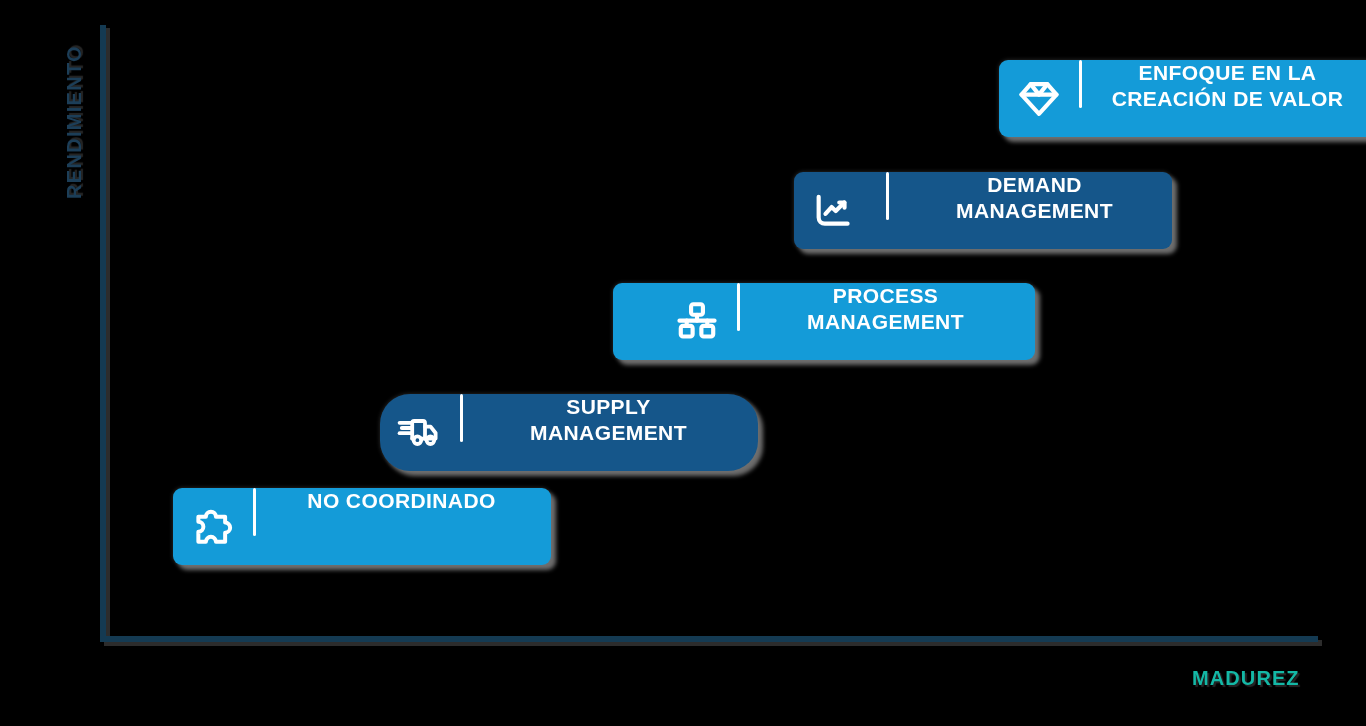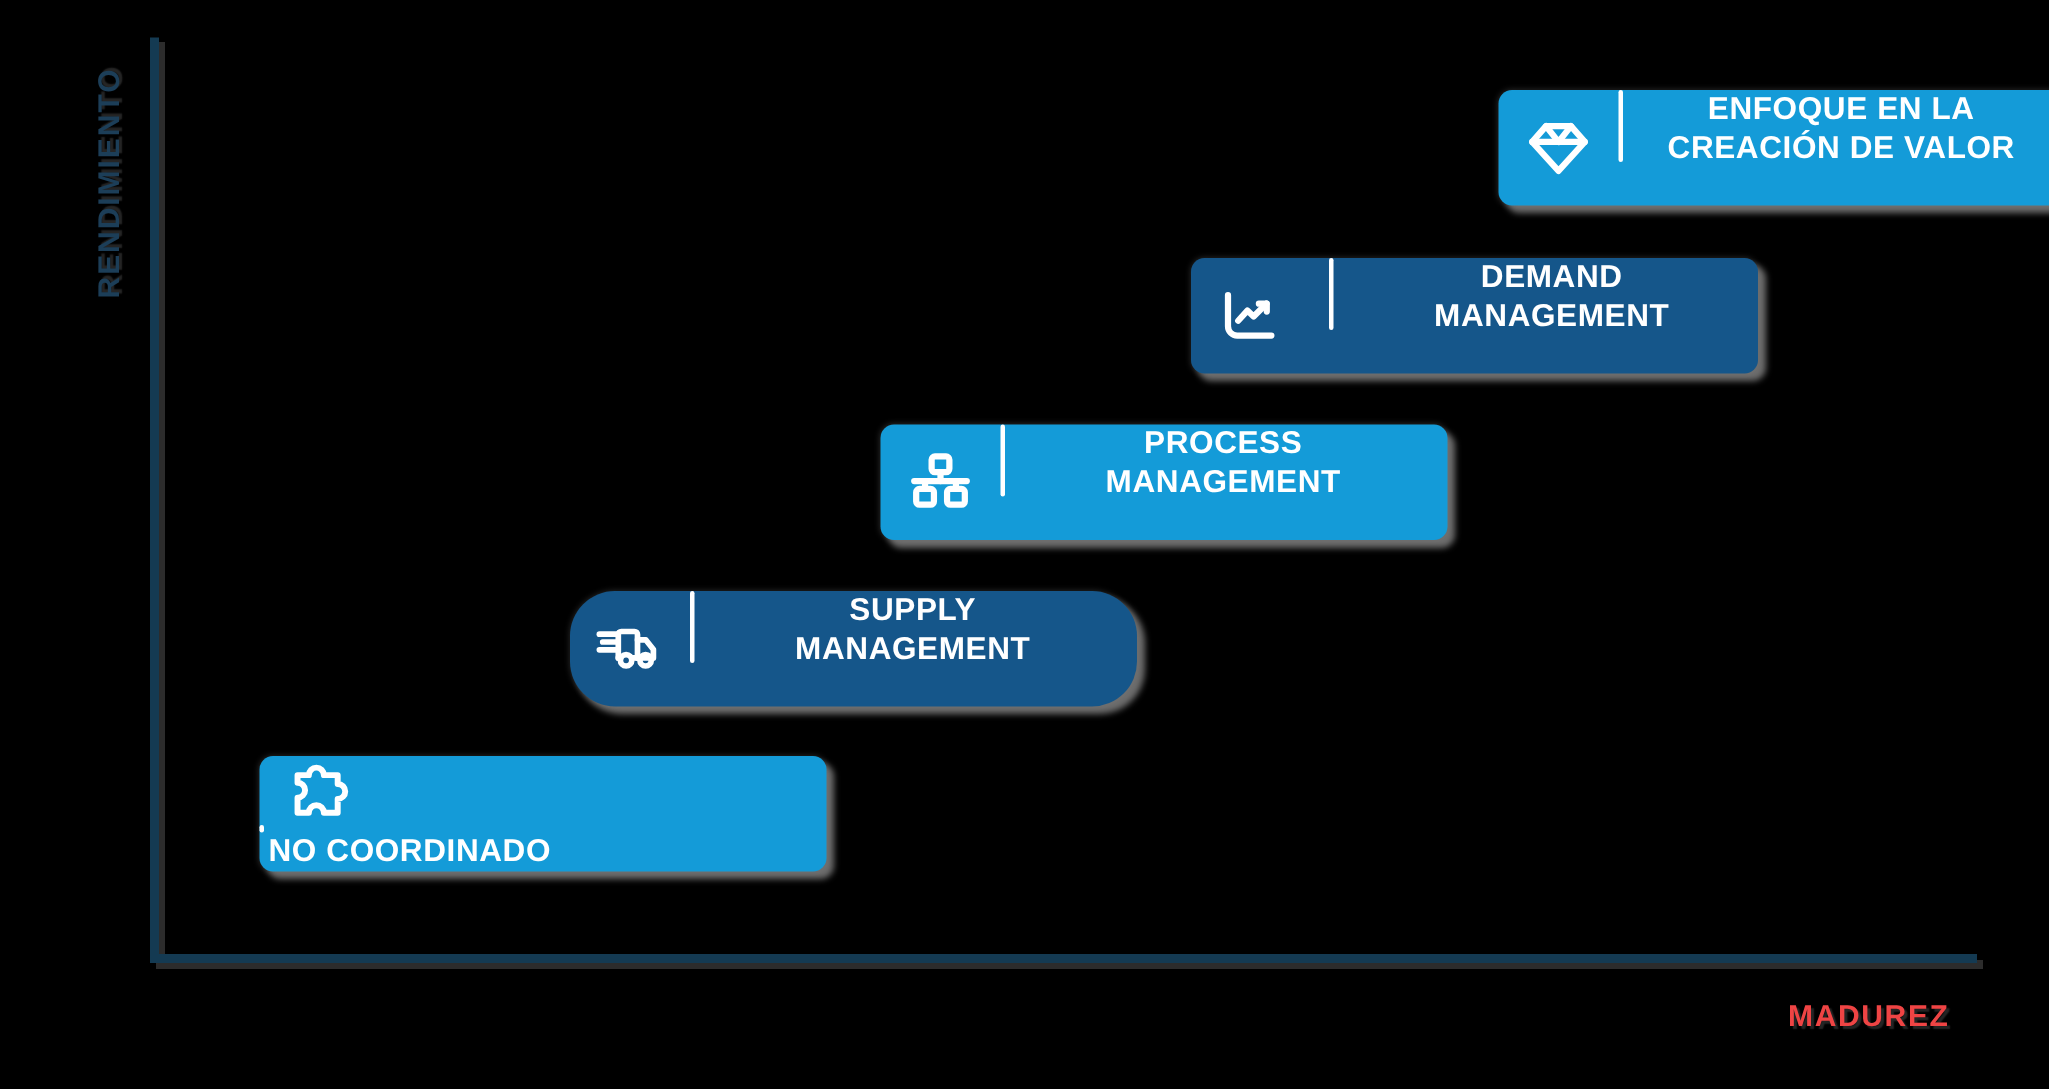--- a/index.html
+++ b/index.html
@@ -26,36 +26,36 @@
   }
   .y-axis-label{
     position:absolute;left:74px;top:122px;
     transform:translate(-50%,-50%) rotate(-90deg);
     color:#1C3E58;font-size:20px;font-weight:700;letter-spacing:1.3px;
     white-space:nowrap;
     text-shadow:2px 2px 1px #262626;
   }
   .x-axis-label{
     position:absolute;left:1192px;top:667px;
-    color:#ef4444;font-size:20px;font-weight:700;letter-spacing:1.1px;
+    color:#14b8a6;font-size:20px;font-weight:700;letter-spacing:1.1px;
     white-space:nowrap;
     text-shadow:2px 2px 1px #262626;
   }
 
   
   .step{
     position:absolute;width:378px;height:77px;
     border-radius:9px;
     display:flex;align-items:flex-start;
     box-shadow:5px 5px 4px rgba(118,118,118,.92), 0 0 4px rgba(105,105,105,.45);
     margin-left:25px;
   }
-  .step-1{left:148px;top:504px;flex-direction:column;}
+  .step-1{left:148px;top:488px;}
   .step-2{left:355px;top:394px;border-radius:30px;}
-  .step-3{left:562px;top:283px;}
+  .step-3{left:588px;top:283px;padding-left:44px;}
   .step-4{left:769px;top:172px;gap:12px;}
   .step-5{left:974px;top:60px;}
 
   .step .icon-wrap{
     width:80px;min-width:80px;height:100%;
     display:flex;align-items:center;justify-content:center;
   }
   .step .icon-wrap svg{width:46px;height:46px;}
   .step .divider{
     width:3px;height:48px;background:#ffffff;border-radius:2px;

